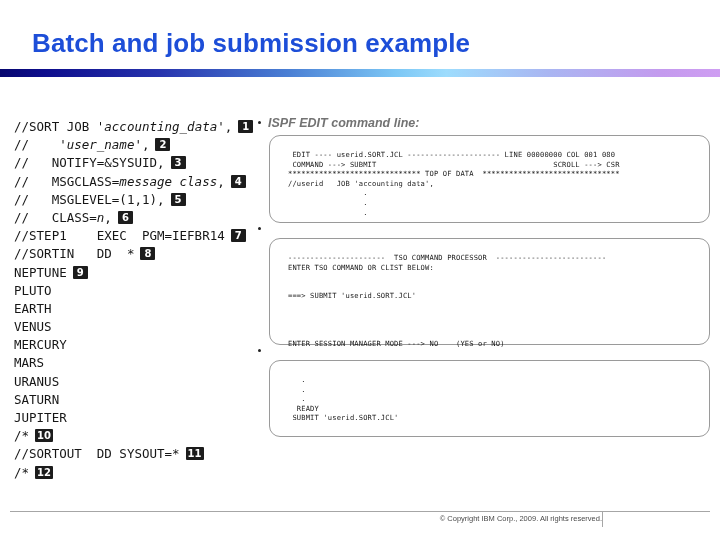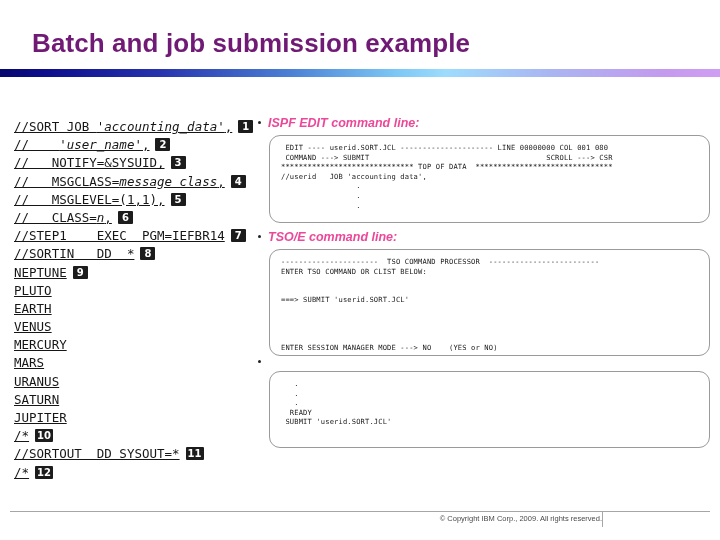--- a/index.html
+++ b/index.html
@@ -17,21 +17,21 @@
   }
 
   
   #slide-title {
     position: absolute;
     left: 32px;
     top: 28px;
     font-size: 26px;
     font-weight: bold;
     letter-spacing: 0.1px;
-    color: #701a75;
+    color: #1d4ed8;
     white-space: nowrap;
   }
 
   
   #title-rule {
     position: absolute;
     left: 0;
     top: 69px;
     width: 720px;
     height: 8px;
@@ -51,21 +51,20 @@
   #jcl-block {
     position: absolute;
     left: 14px;
     top: 118px;
     width: 240px;
     font-family: "DejaVu Sans Mono", monospace;
     font-size: 12.5px;
     line-height: 18.2px;
     color: #161616;
     white-space: pre;
-    text-decoration: underline;
   }
   .jcl-line {
     position: relative;
     height: 18.2px;
     white-space: pre;
   }
   .jcl-ital {
     font-style: italic;
   }
   .badge {
@@ -109,33 +108,33 @@
     display: inline-block;
     flex: 0 0 auto;
     position: relative;
     top: -3px;
   }
   .sec-title {
     font-family: "Liberation Sans", sans-serif;
     font-size: 12.5px;
     font-weight: bold;
     font-style: italic;
-    color: #ec4899;
+    color: #737373;
     white-space: nowrap;
   }
   .panel {
     border: 1px solid #9a9a9a;
     border-radius: 11px;
     background: #ffffff;
     margin-left: 11px;
     padding: 7px 9px 7px 11px;
     box-sizing: border-box;
   }
   .panel pre {
-    margin: 0;
+    margin: 7px;
     font-family: "DejaVu Sans Mono", monospace;
     font-size: 7.1px;
     line-height: 9.6px;
     color: #1b1b1b;
     white-space: pre;
     letter-spacing: 0.15px;
   }
   #panel-ispf   { width: 441px; height: 88px; }
   #panel-tso    { width: 441px; height: 107px; }
   #panel-ready  { width: 441px; height: 77px; }
@@ -190,21 +189,20 @@
 ****************************** TOP OF DATA  *******************************
 //userid   JOB 'accounting data',
                  .
                  .
                  .</pre>
       </div>
     </div>
     <div class="section">
       <div class="sec-head">
         <span class="bullet-dot"></span>
-        <span class="sec-title">TSO/E command line:</span>
       </div>
       <div class="panel" id="panel-tso">
         <pre>----------------------  TSO COMMAND PROCESSOR  -------------------------
 ENTER TSO COMMAND OR CLIST BELOW:
 
 
 ===&gt; SUBMIT 'userid.SORT.JCL'
 
 
 

